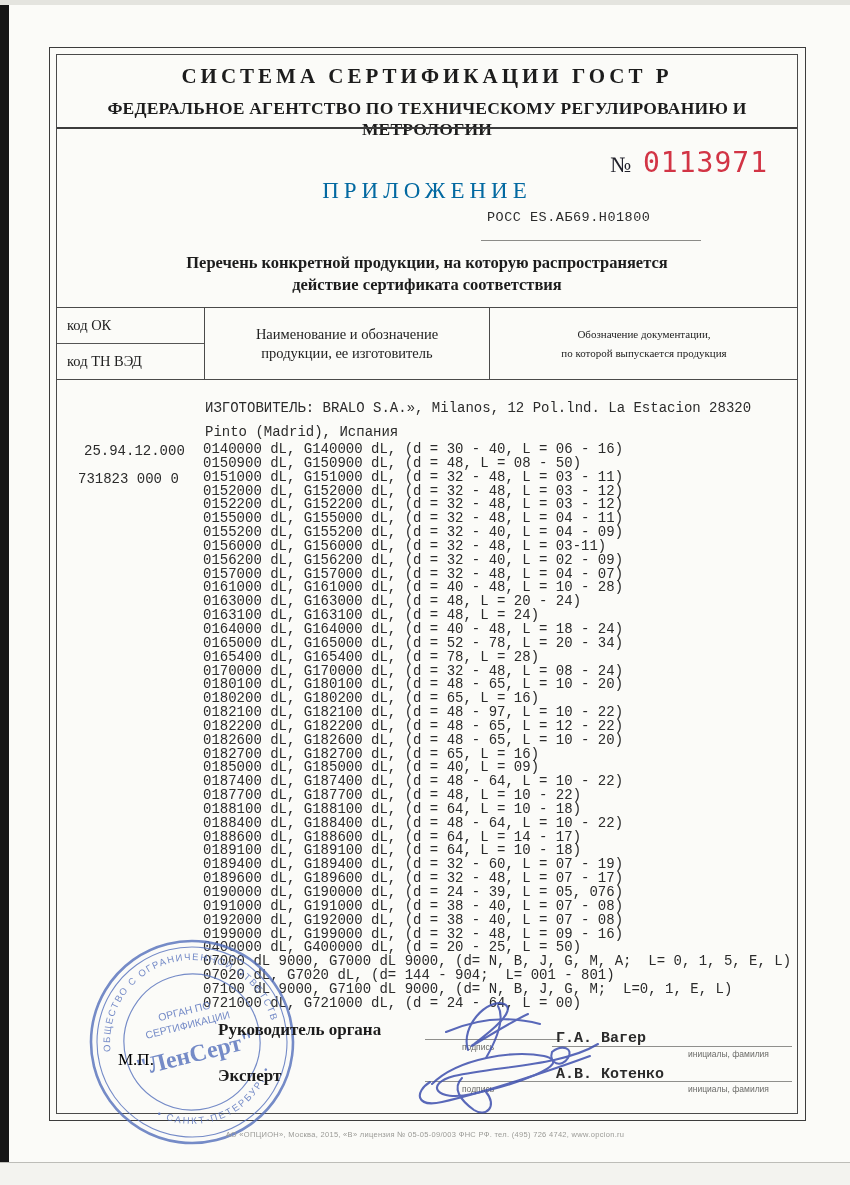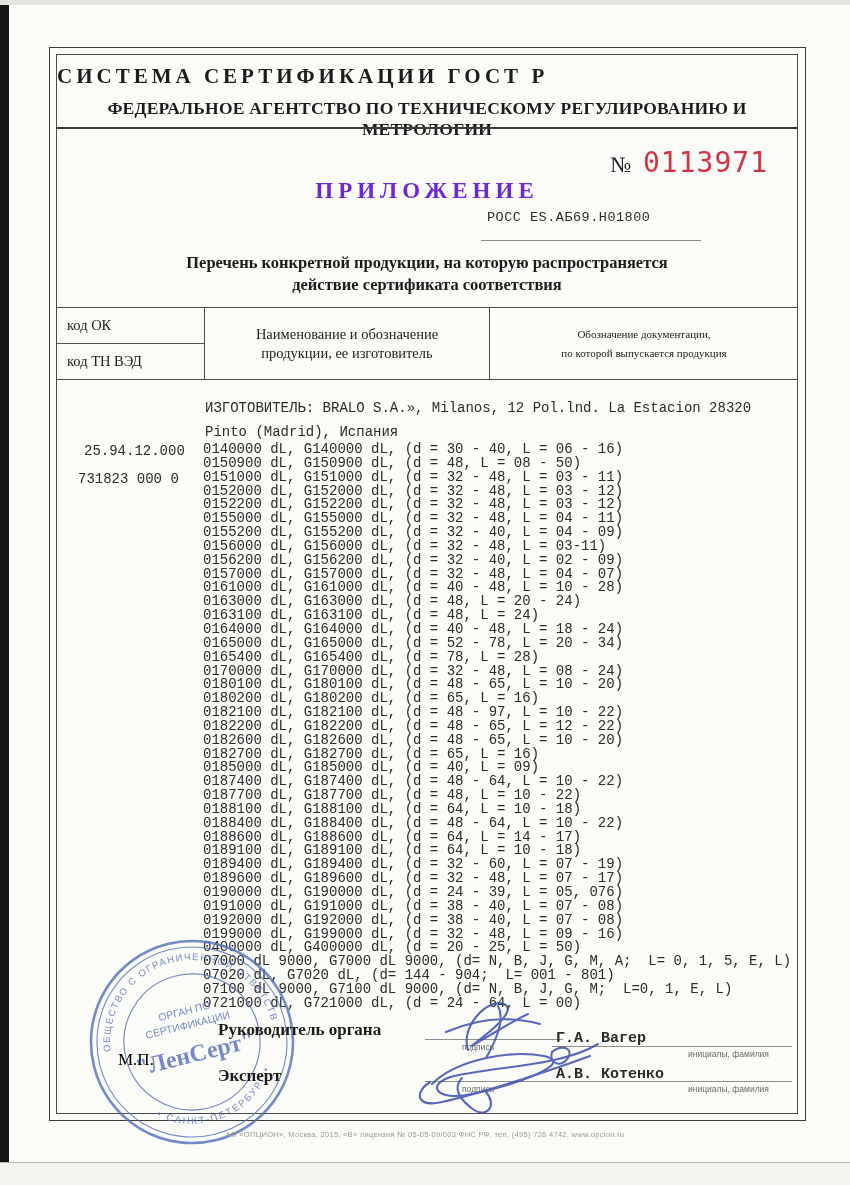--- a/index.html
+++ b/index.html
@@ -11,33 +11,33 @@
   }
   .page{position:absolute;left:0;top:0;width:850px;height:1185px;background:#fbfbf8;}
   .edge-left{position:absolute;left:0;top:5px;width:9px;height:1177px;background:#161616;}
   .edge-top{position:absolute;left:0;top:0;width:850px;height:5px;background:#e4e4df;}
   .edge-bottom-line{position:absolute;left:0;top:1162px;width:850px;height:1px;background:#bdbdb8;}
   .below-edge{position:absolute;left:0;top:1163px;width:850px;height:22px;background:#f3f3ef;}
 
   .frame-outer{position:absolute;left:49px;top:47px;width:757px;height:1074px;border:1.6px solid #3c3c3c;box-sizing:border-box;}
   .frame-inner{position:absolute;left:56px;top:54px;width:742px;height:1060px;border:1px solid #4a4a4a;box-sizing:border-box;}
 
-  .hdr-title{position:absolute;left:57px;top:64px;width:740px;
+  .hdr-title{position:absolute;left:57px;top:64px;width:740px;text-align:center;
     font-size:21px;font-weight:bold;letter-spacing:4px;color:#1c1c1c;}
   .hdr-sub{position:absolute;left:57px;top:98px;width:740px;text-align:center;
     font-size:17.5px;font-weight:bold;letter-spacing:0.2px;color:#1c1c1c;}
   .hdr-sep{position:absolute;left:57px;top:127px;width:740px;height:2px;background:#3c3c3c;}
 
   .blank-number{position:absolute;left:610px;top:146px;display:flex;align-items:baseline;gap:12px;}
   .blank-number .no{font-size:22px;color:#20202a;}
   .blank-number .digits{font-family:"DejaVu Sans Mono","Liberation Mono",monospace;
     font-size:28px;color:#d23445;letter-spacing:1px;}
 
   .doc-title{position:absolute;left:57px;top:178px;width:740px;text-align:center;
-    font-size:23px;font-weight:bold;letter-spacing:5px;color:#6d28d9;}
+    font-size:23px;font-weight:normal;letter-spacing:5px;color:#0369a1;}
 
   .cert-label{position:absolute;left:237px;top:222px;font-size:17.5px;color:#1d1d1d;}
   .cert-value{position:absolute;left:487px;top:210px;font-family:"Liberation Mono","DejaVu Sans Mono",monospace;
     font-size:13.5px;color:#2a2a2a;letter-spacing:0.5px;}
   .cert-underline{position:absolute;left:481px;top:240px;width:220px;height:1px;background:#8b8b88;}
 
   .purpose{position:absolute;left:57px;top:252px;width:740px;text-align:center;
     font-size:16.5px;font-weight:bold;color:#1c1c1c;line-height:22px;}
 
   .tbl{position:absolute;left:57px;top:307px;width:741px;height:73px;box-sizing:border-box;

